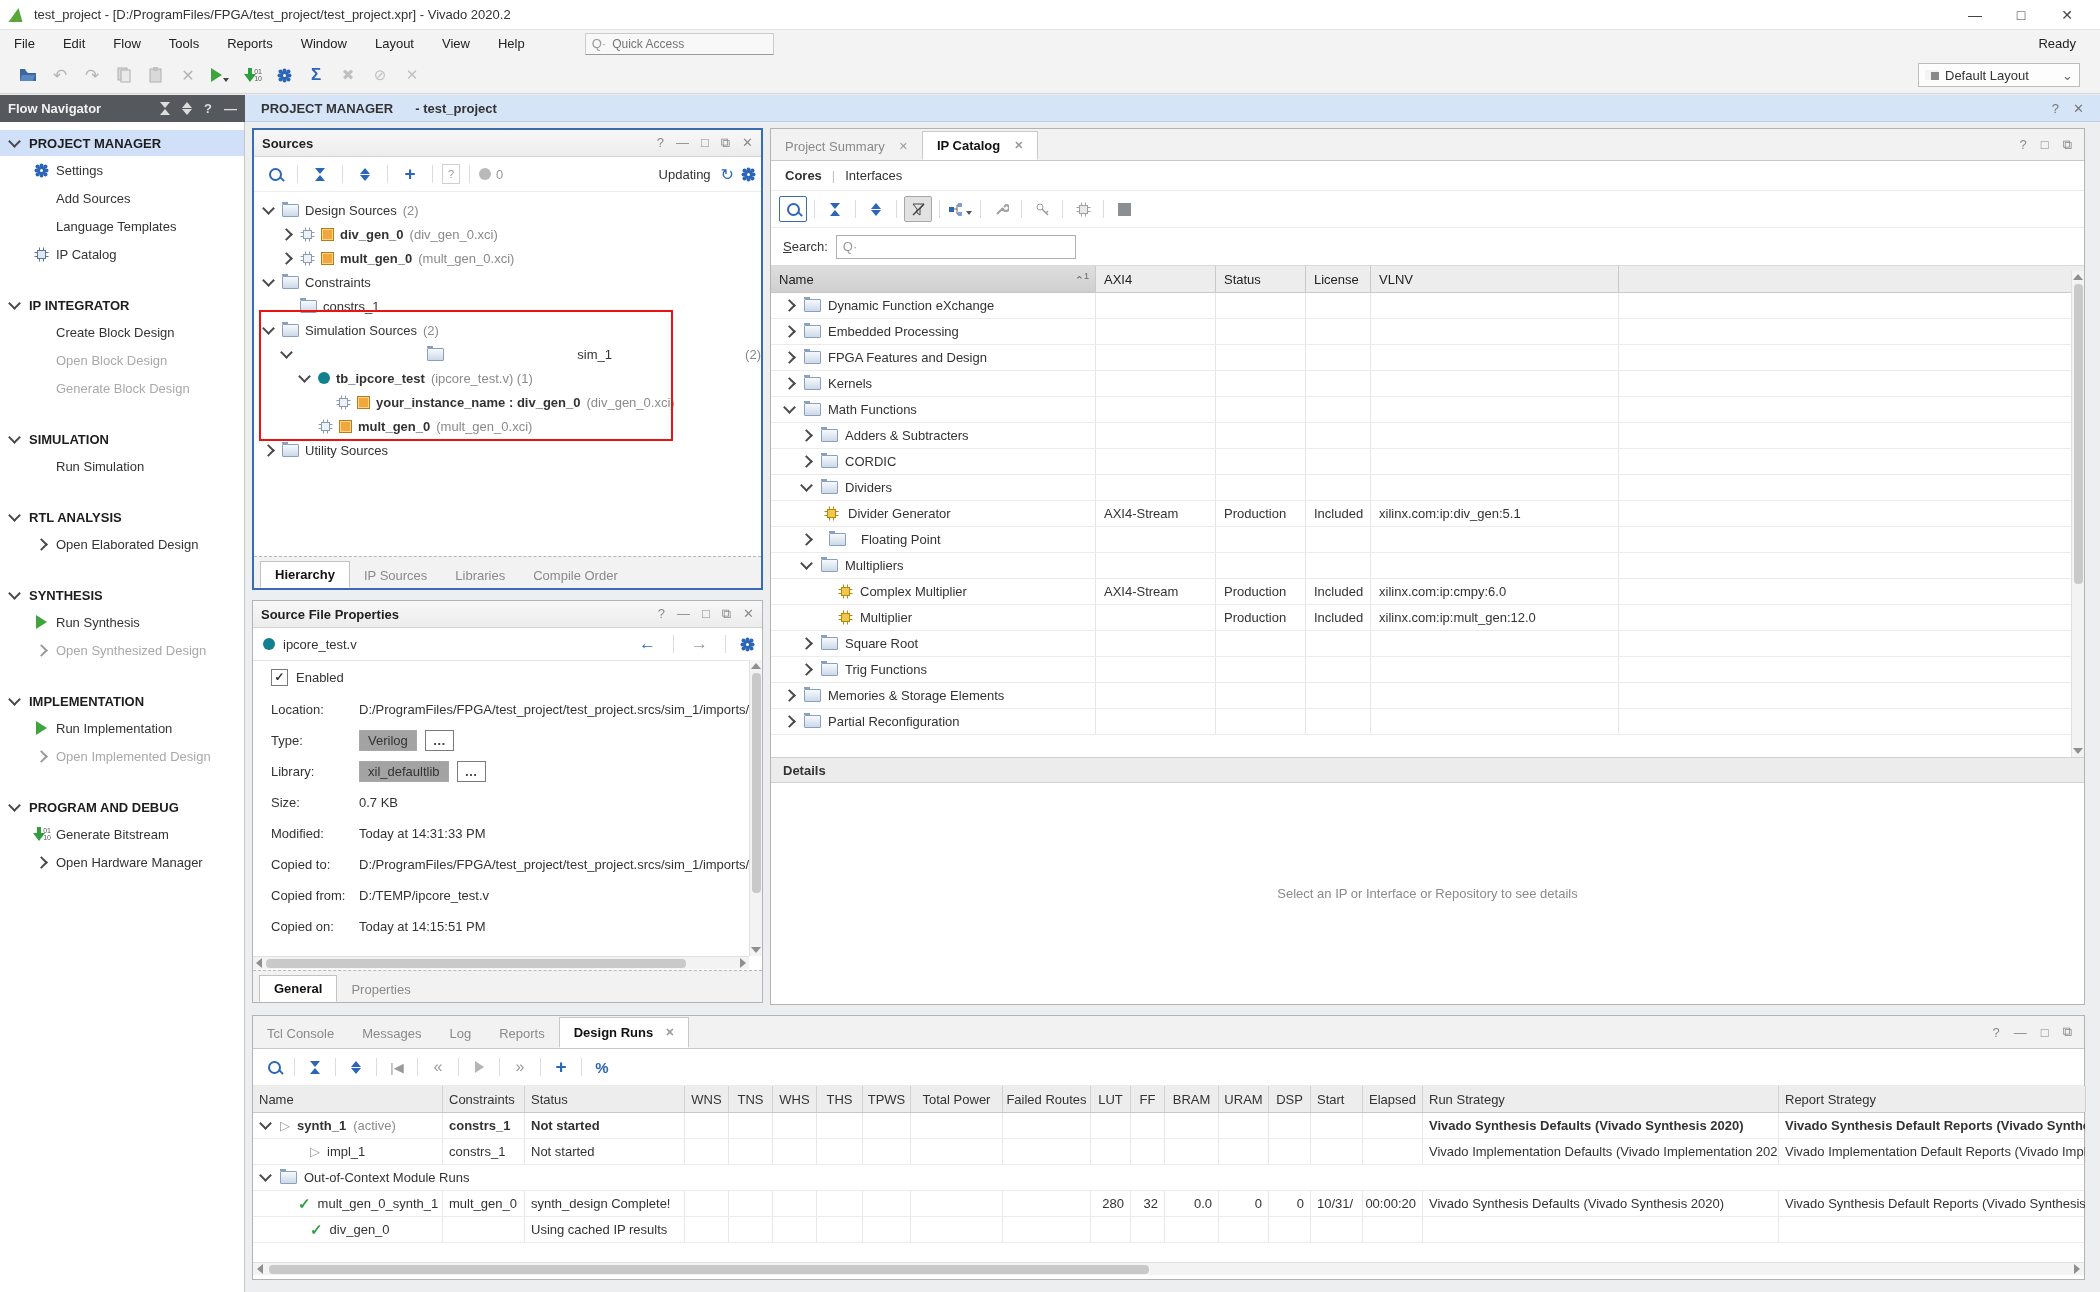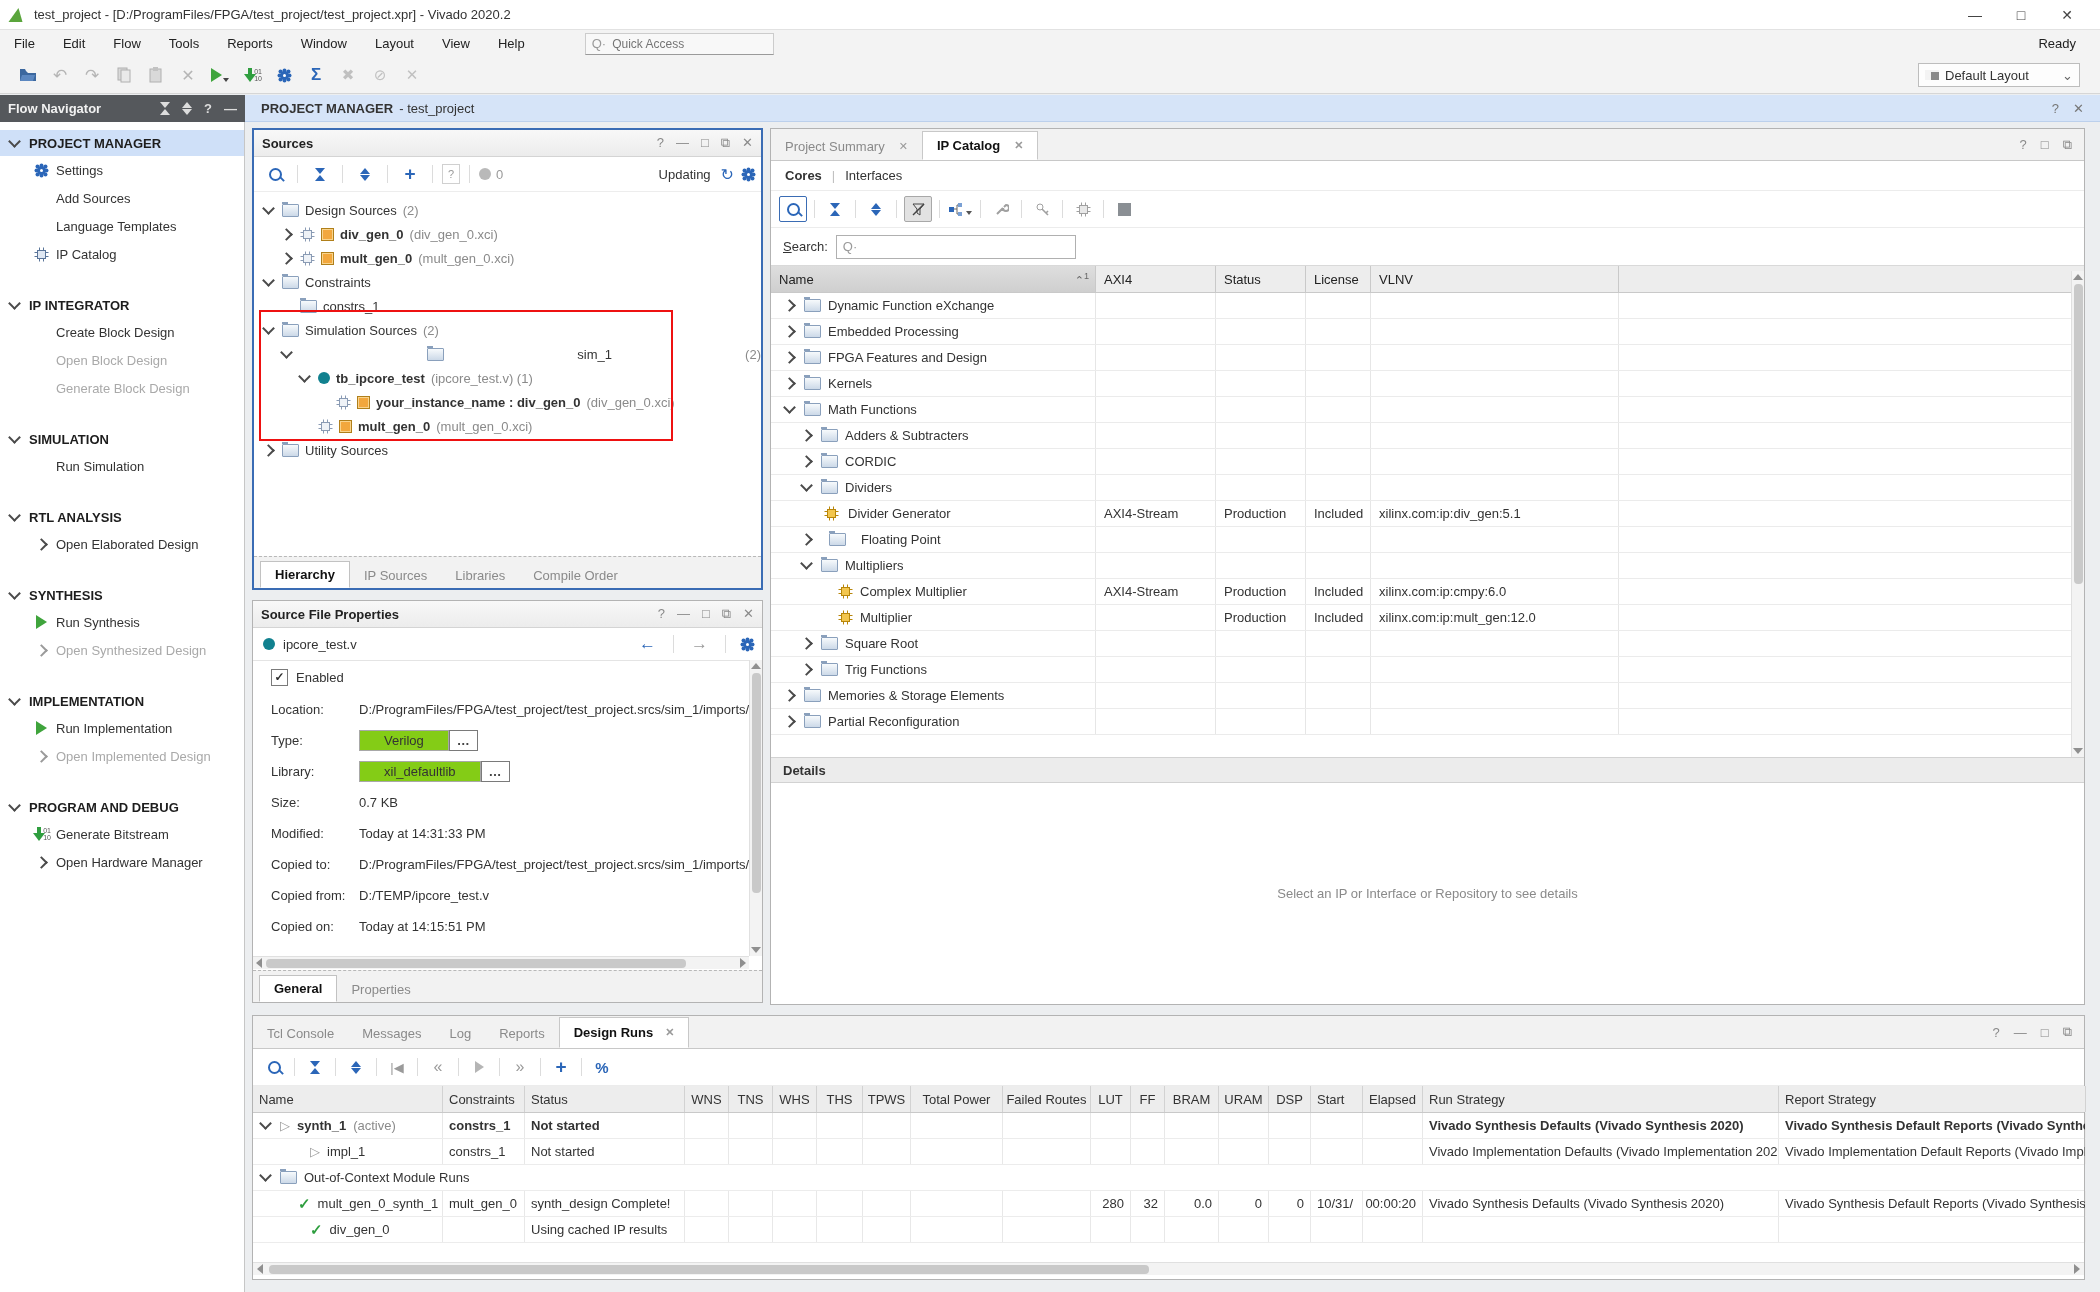--- a/index.html
+++ b/index.html
@@ -93,21 +93,21 @@
 
   
   .sb-v{position:absolute;width:13px;background:#f3f3f3;border-left:1px solid #e0e0e0;display:flex;flex-direction:column;align-items:center;box-sizing:border-box;}
   .sb-h{position:absolute;height:13px;background:#f3f3f3;border-top:1px solid #e0e0e0;display:flex;align-items:center;box-sizing:border-box;}
   .thumb-v{width:9px;background:#c9c9c9;border-radius:4px;}
   .thumb-h{height:9px;background:#c9c9c9;border-radius:4px;}
 
   .field-row{display:flex;align-items:center;height:31px;}
   .field-label{width:88px;margin-left:18px;flex:none;}
   .field-value{white-space:nowrap;overflow:hidden;}
-  .val-box{border:1px solid #a8a8a8;background:#84cc16;padding:2px 24px;margin-right:0;}
+  .val-box{border:1px solid #a8a8a8;background:#a3a3a3;padding:2px 8px;margin-right:8px;}
   .dots-btn{border:1px solid #7a7a7a;background:#fff;padding:2px 7px;font-weight:bold;color:#444;}
   .edge-mark{position:absolute;left:0;width:4px;height:7px;}
 </style>
 </head>
 <body>
 
 <div id="app">
 
   <div id="titlebar" class="abs">
     <div class="vlogo"></div>
@@ -346,21 +346,21 @@
         <span class="fn-icon">
           <span class="chev closed"></span>
         </span>
         <span class="fn-label">Open Hardware Manager</span>
       </div>
       <div style="height: 24px;"></div>
     </div>
 
   <div id="banner" class="abs">
     <span class="bold">PROJECT MANAGER</span>
-    <span style="margin-left:6px;">- test_project</span>
+    <span style="margin-left:22px;font-weight:bold;">- test_project</span>
     <span class="ml-auto flex" style="gap:14px;color:#777;">
       <span>?</span>
       <span>✕</span>
     </span>
   </div>
 
   <div class="panel sel" style="left:252px;top:128px;width:511px;height:462px;">
     <div class="p-head">
       <span class="p-title">Sources</span>
       <span class="win-ics">

